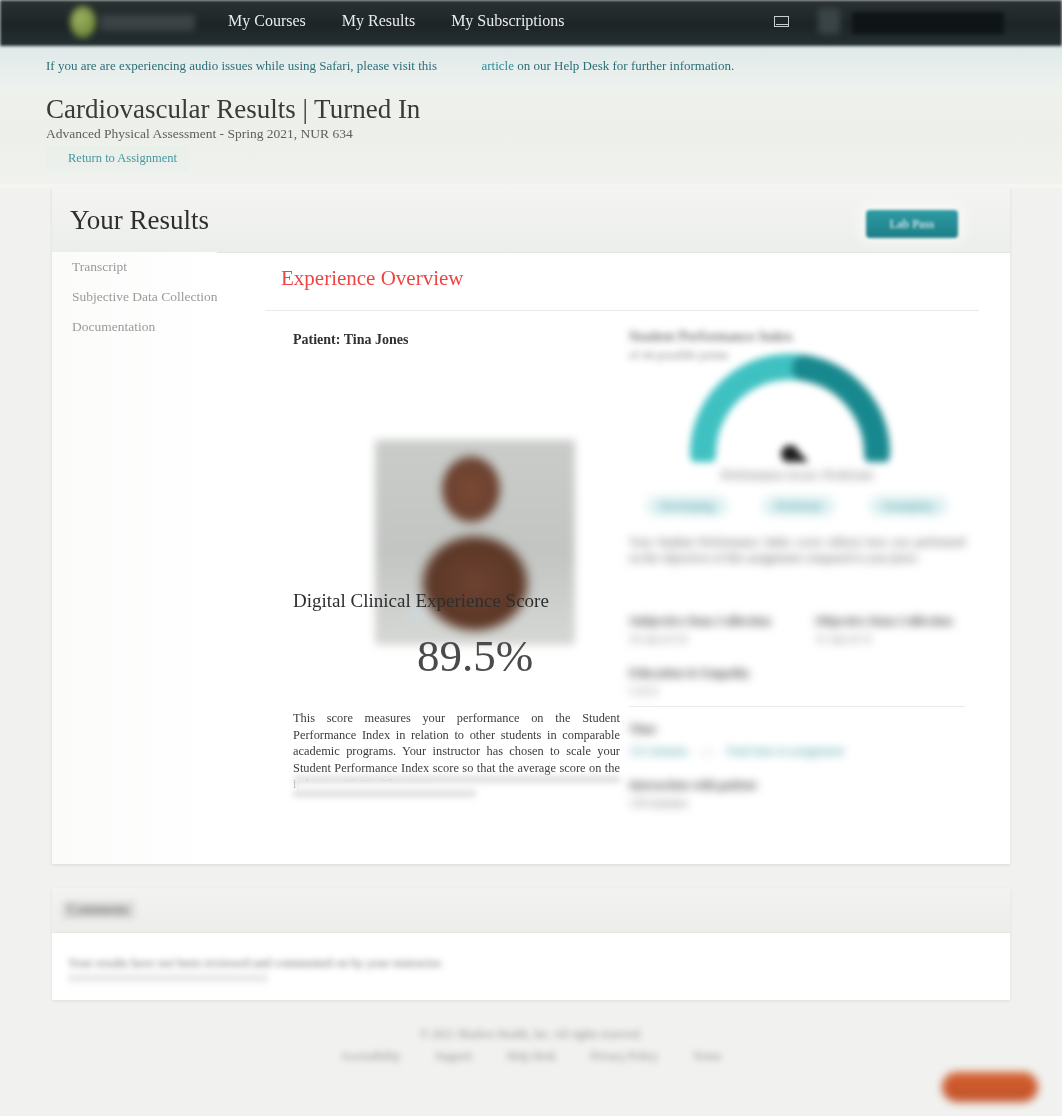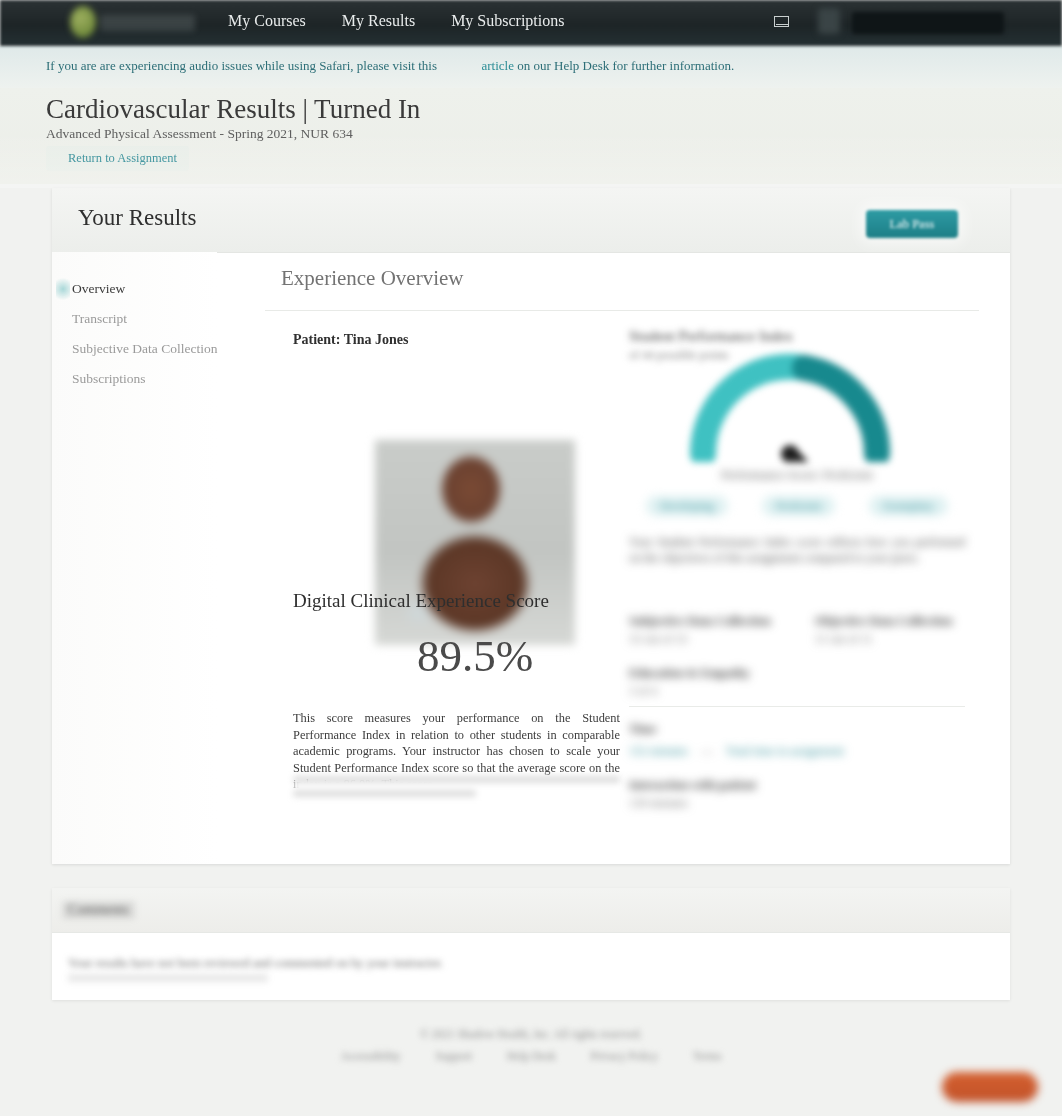--- a/index.html
+++ b/index.html
@@ -185,22 +185,22 @@
   .card-header {
     position: absolute;
     left: 0; top: 0;
     width: 958px;
     height: 64px;
     background: linear-gradient(180deg,#f4f5f3 0%, #eceeeb 100%);
     border-bottom: 1px solid #e4e6e3;
   }
   .card-header-title {
     position: absolute;
-    left: 26px; top: 17px;
-    font-size: 23px;
+    left: 18px; top: 17px;
+    font-size: 27px;
     color: #2f2f2f;
     white-space: nowrap;
   }
   .lab-pass-btn {
     position: absolute;
     right: 52px; top: 22px;
     width: 92px;
     height: 28px;
     background: linear-gradient(180deg,#2e9ba4 0%,#1c7e86 100%);
     border-radius: 4px;
@@ -252,21 +252,21 @@
     position: absolute;
     left: 165px;
     top: 64px;
     width: 793px;
     height: 612px;
   }
   .exp-overview-title {
     position: absolute;
     left: 64px; top: 14px;
     font-size: 21px;
-    color: #737373;
+    color: #ef4444;
     white-space: nowrap;
   }
   .divider {
     position: absolute;
     left: 48px;
     top: 58px;
     width: 714px;
     height: 1px;
     background: #e8eae7;
   }
@@ -587,31 +587,28 @@
 <div class="return-btn">Return to Assignment</div>
 
 <div class="results-card">
 
   <div class="card-header">
     <div class="card-header-title">Your Results</div>
     <div class="lab-pass-btn">Lab Pass</div>
   </div>
 
   <div class="sidebar">
-    <div class="side-item first active">
-      <span>Overview</span>
-    </div>
     <div class="side-item">
       <span>Transcript</span>
     </div>
     <div class="side-item">
       <span>Subjective Data Collection</span>
     </div>
     <div class="side-item">
-      <span>Subscriptions</span>
+      <span>Documentation</span>
     </div>
   </div>
 
   <div class="main-pane">
     <div class="exp-overview-title">Experience Overview</div>
     <div class="divider"></div>
 
     <div class="patient-label">Patient: Tina Jones</div>
     <div class="patient-photo"></div>
 

